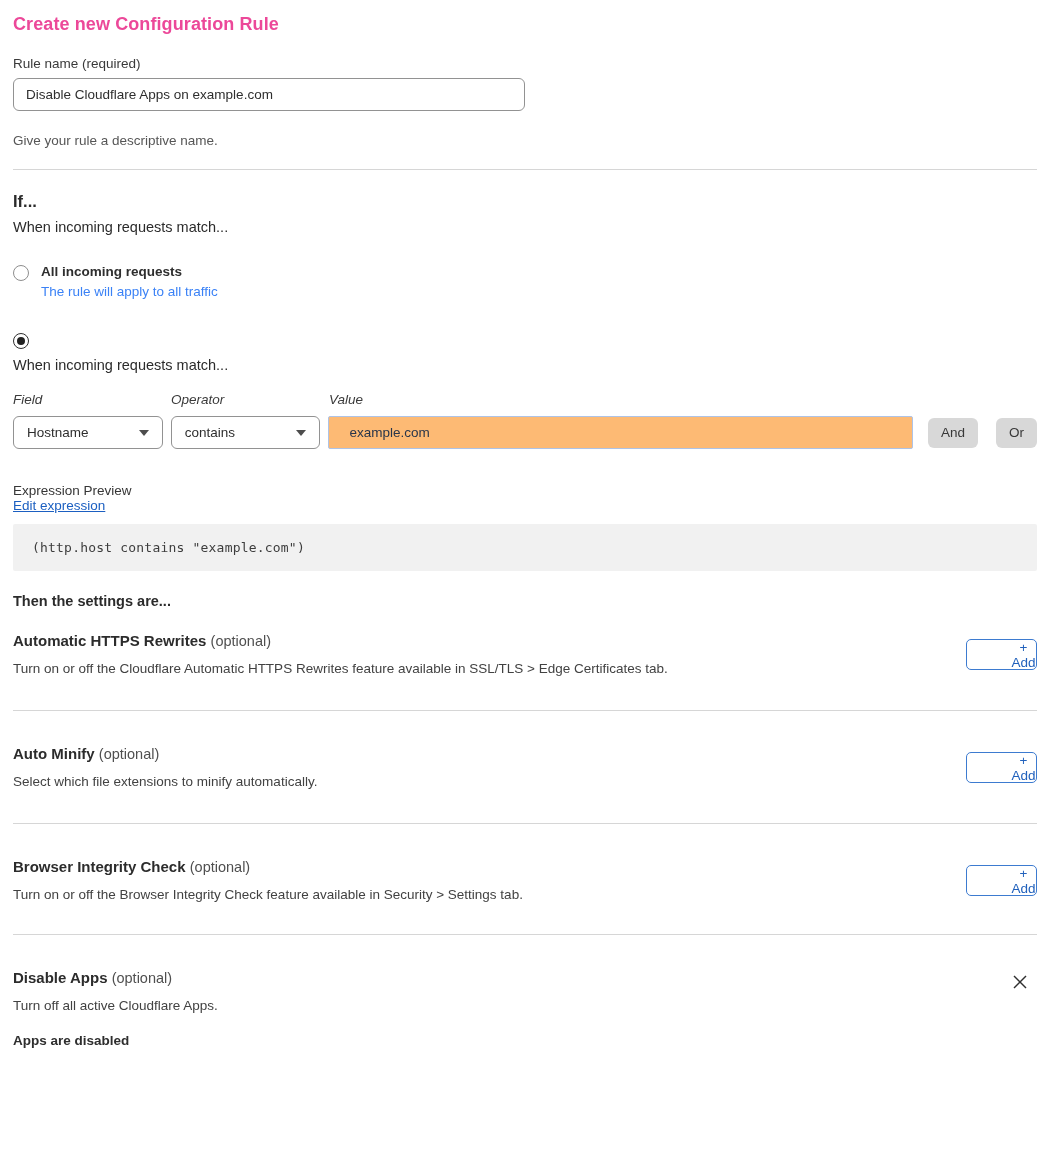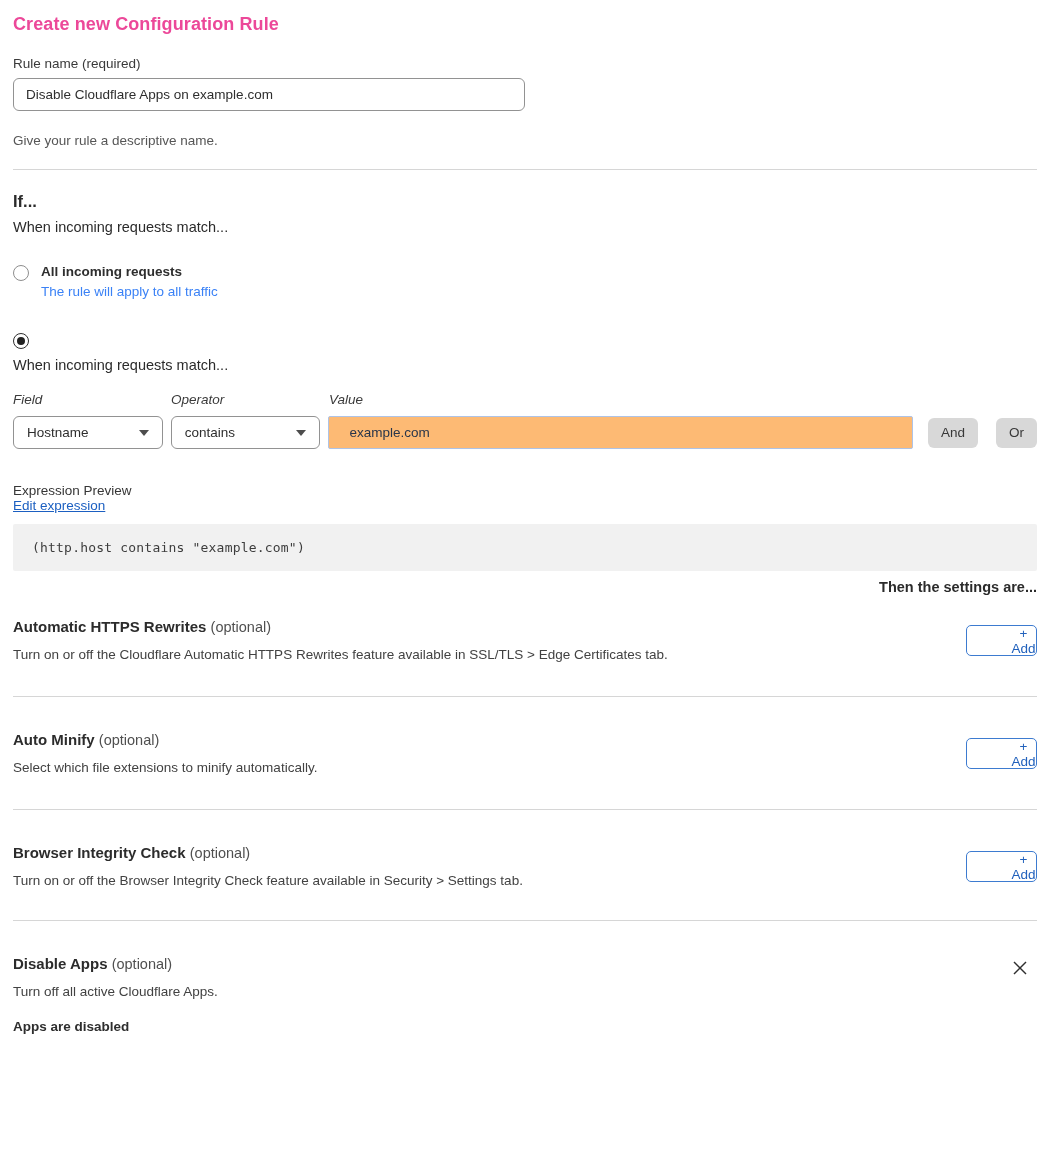--- a/index.html
+++ b/index.html
@@ -77,21 +77,21 @@
   .preview-head { display: flex; justify-content: space-between; align-items: baseline; margin-top: 34px; flex-direction: column; }
   .preview-label { font-size: 13.5px; color: #363636; }
   .edit-link { font-size: 13.5px; color: #1b5fc1; text-decoration: underline; cursor: pointer; }
   .code-block {
     margin-top: 11px; height: 47px; background: #f1f1f1; border-radius: 2px;
     display: flex; align-items: center; padding: 0 19px;
     font-family: "DejaVu Sans Mono", "Liberation Mono", monospace;
     font-size: 13px; color: #3d3d3d; letter-spacing: .2px;
   }
 
-  .h-then { font-size: 14.5px; font-weight: 700; color: #2b2b2b; margin-top: 8px; text-align: right; }
+  .h-then { font-size: 14.5px; font-weight: 700; color: #2b2b2b; margin-top: 22px; }
 
   .setting-row { display: flex; justify-content: space-between; margin-top: 23px; }
   .setting-row .texts { max-width: 860px; }
   .setting-title { font-size: 15px; font-weight: 700; color: #2c2c2c; }
   .setting-title .optional { font-weight: 400; color: #4f4f4f; font-size: 14.5px; }
   .setting-desc { font-size: 13.5px; color: #424242; margin-top: 12px; }
   .add-btn {
     flex: 0 0 auto; width: 71px; height: 31px; margin-top: 7px;
     border: 1px solid #3d7bd0; border-radius: 5px; background: #fff;
     color: #2161bc; font-size: 13.5px; font-family: "Liberation Sans", sans-serif; cursor: pointer; padding-left: 44px;

